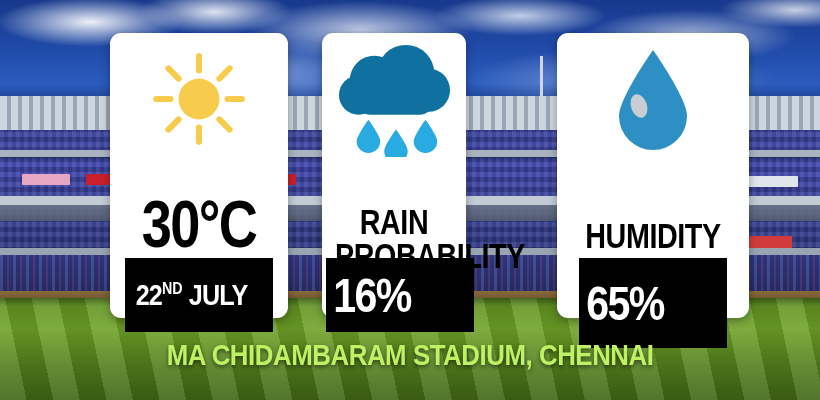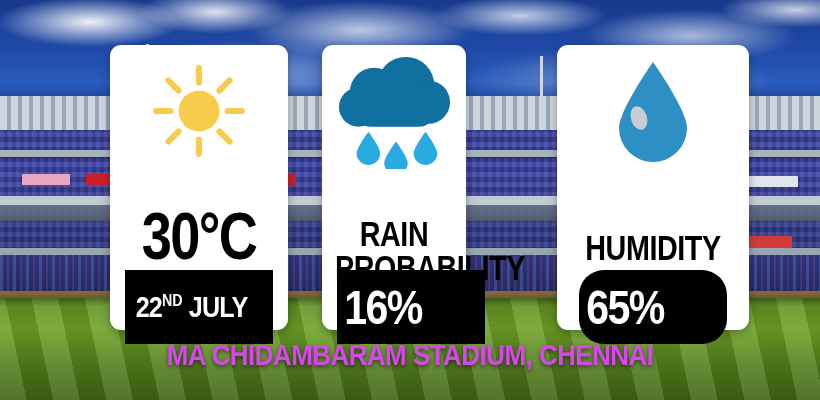--- a/index.html
+++ b/index.html
@@ -83,21 +83,20 @@
     background:linear-gradient(rgba(0,0,0,.32),rgba(0,0,0,0));
   }
   .pole{position:absolute;width:3px;background:#cfd6de;}
   .flag{position:absolute;width:14px;height:9px;background:#e8eef5;}
 
   
   .card{
     position:absolute;top:33px;height:285px;
     background:#ffffff;border-radius:11px;
     box-shadow:0 3px 10px rgba(0,0,0,.33);
-    margin-top:12px;
   }
   .card.c1{left:110px;width:178px;}
   .card.c2{left:322px;width:144px;}
   .card.c3{left:557px;width:192px;}
 
   .icon-wrap{
     position:absolute;left:0;top:0;width:100%;height:132px;
     display:flex;align-items:center;justify-content:center;
   }
   .label{
@@ -111,35 +110,35 @@
     letter-spacing:-2px;font-weight:700;
   }
   .rain-label{top:172px;font-size:35px;line-height:34px;}
   .hum-label{top:186px;font-size:35px;line-height:34px;}
 
   .valuebox{
     position:absolute;background:#000;
     display:flex;align-items:center;
   }
   .vb1{left:15px;top:225px;width:148px;height:74px;}
-  .vb2{left:15px;top:225px;width:148px;height:74px;}
-  .vb3{left:22px;top:225px;width:148px;height:74px;border-radius:25px;}
+  .vb2{left:4px;top:225px;width:148px;height:74px;}
+  .vb3{left:22px;top:225px;width:148px;height:90px;}
   .valuetext{
     color:#fff;font-weight:700;white-space:nowrap;
     font-family:"Liberation Sans Narrow","Liberation Sans",sans-serif;
     transform:scaleX(.84);letter-spacing:-1px;
   }
   .v-date{font-size:30px;}
   .v-date sup{font-size:17px;vertical-align:super;letter-spacing:0;}
   .v-pct{font-size:49px;letter-spacing:-2px;}
 
   
   .banner{
     position:absolute;left:0;top:338px;width:820px;text-align:center;
-    color:#d946ef;font-weight:700;font-size:30px;letter-spacing:-0.5px;
+    color:#bef264;font-weight:700;font-size:30px;letter-spacing:-0.5px;
     font-family:"Liberation Sans Narrow","Liberation Sans",sans-serif;
     text-shadow:0 2px 5px rgba(0,0,0,.55);
   }
   .banner span{display:inline-block;transform:scaleX(.86);}
 </style>
 </head>
 <body>
 
 <div id="stage">
 

